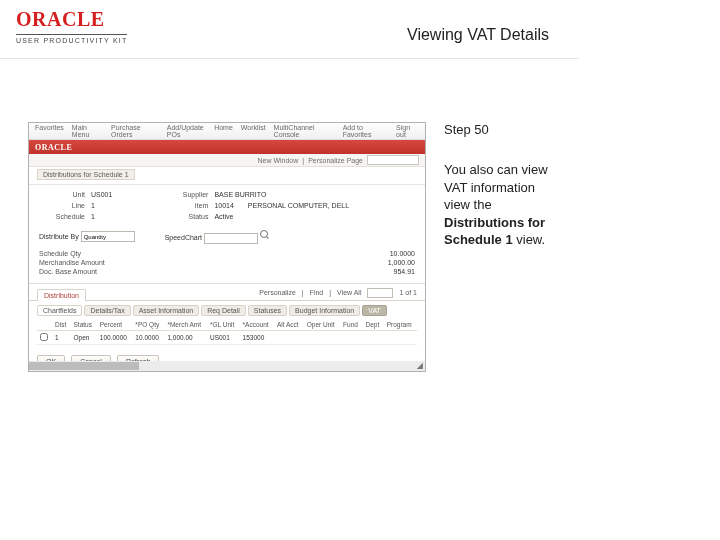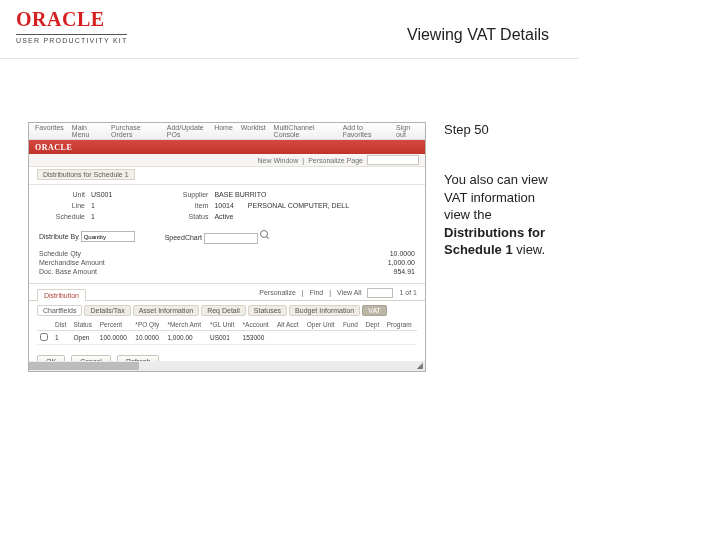--- a/index.html
+++ b/index.html
@@ -63,21 +63,21 @@
   .left {
     width: 398px;
     flex: 0 0 398px;
   }
   .right {
     flex: 1 1 auto;
     padding-left: 18px;
     font-size: 13px;
   }
   .right .step {
-    margin-bottom: 34px;
+    margin-bottom: 24px;
   }
   .right p { margin: 0; line-height: 1.35; }
 
   
   .mini {
     width: 396px;
     height: 248px;
     border: 1px solid #b1b1b1;
     background: #fff;
     font-size: 7px;

